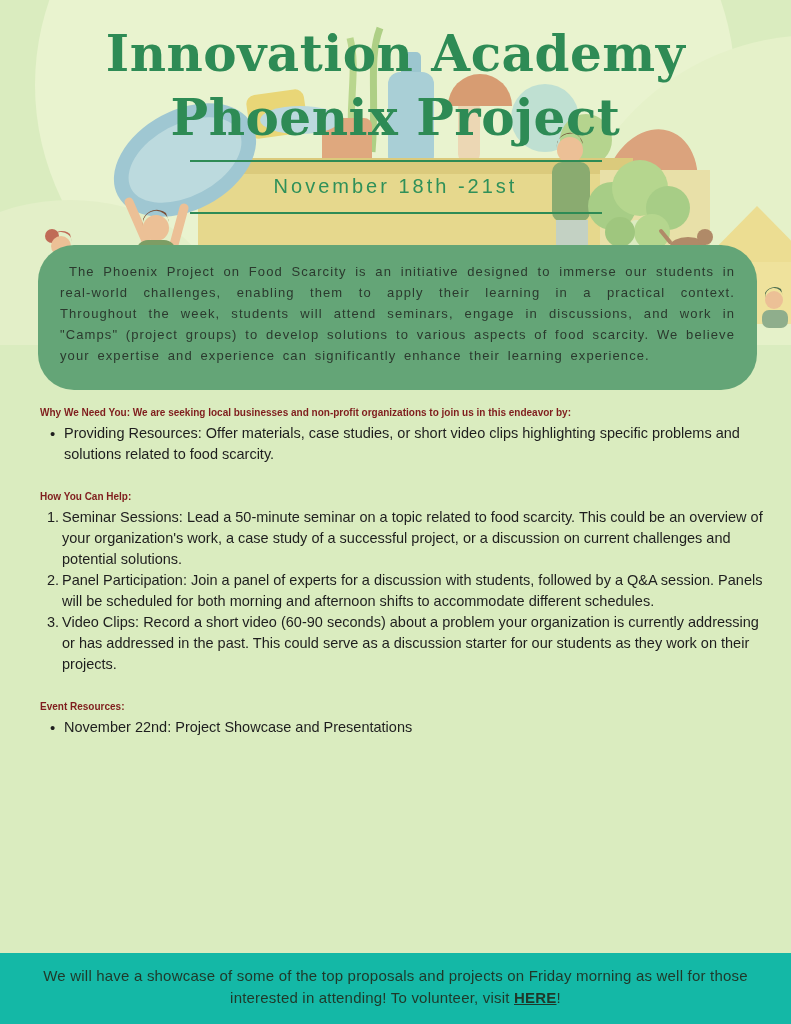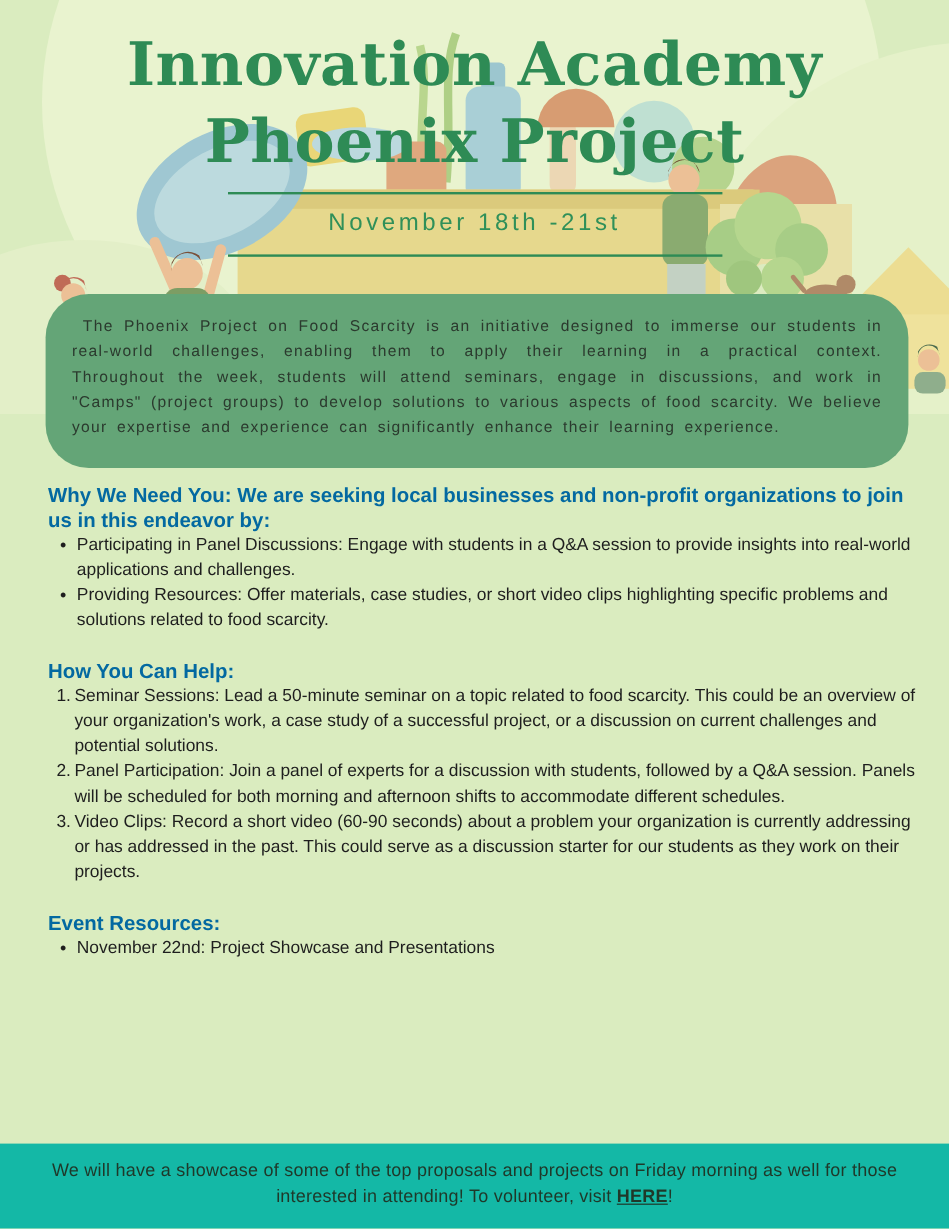--- a/index.html
+++ b/index.html
@@ -56,22 +56,22 @@
     text-align:justify; text-indent:9px;
   }
 
   
   .main {
     position:absolute; top:402px; left:40px; width:727px; z-index:1;
     color:#1e1e1e; font-size:14.5px; line-height:21px;
   }
   .section { margin:0 0 21px 0; }
   .section h2 {
-    margin:0; font-size:17px; line-height:21px;
-    font-weight:bold; color:#0369a1;
+    margin:0; font-size:10px; line-height:21px;
+    font-weight:bold; color:#7f1d1d;
   }
   ul.bullets, ol.numbers { margin:0; padding:0; list-style:none; }
   ul.bullets li {
     position:relative; padding-left:24px;
   }
   ul.bullets li::before {
     content:"\2022";
     position:absolute; left:10px; top:0;
     font-size:15px;
   }
@@ -206,21 +206,20 @@
 
   <section class="intro-box">
     <p class="intro-text">The Phoenix Project on Food Scarcity is an initiative designed to immerse our students in real-world challenges, enabling them to apply their learning in a practical context. Throughout the week, students will attend seminars, engage in discussions, and work in "Camps" (project groups) to develop solutions to various aspects of food scarcity. We believe your expertise and experience can significantly enhance their learning experience.</p>
   </section>
 
   <main class="main">
 
     <section class="section">
       <h2>Why We Need You: We are seeking local businesses and non-profit organizations to join us in this endeavor by:</h2>
       <ul class="bullets">
-        <li>Participating in Panel Discussions: Engage with students in a Q&amp;A session to provide insights into real-world applications and challenges.</li>
         <li>Providing Resources: Offer materials, case studies, or short video clips highlighting specific problems and solutions related to food scarcity.</li>
       </ul>
     </section>
 
     <section class="section">
       <h2>How You Can Help:</h2>
       <ol class="numbers">
         <li>Seminar Sessions: Lead a 50-minute seminar on a topic related to food scarcity. This could be an overview of your organization's work, a case study of a successful project, or a discussion on current challenges and potential solutions.</li>
         <li>Panel Participation: Join a panel of experts for a discussion with students, followed by a Q&amp;A session. Panels will be scheduled for both morning and afternoon shifts to accommodate different schedules.</li>
         <li>Video Clips: Record a short video (60-90 seconds) about a problem your organization is currently addressing or has addressed in the past. This could serve as a discussion starter for our students as they work on their projects.</li>

